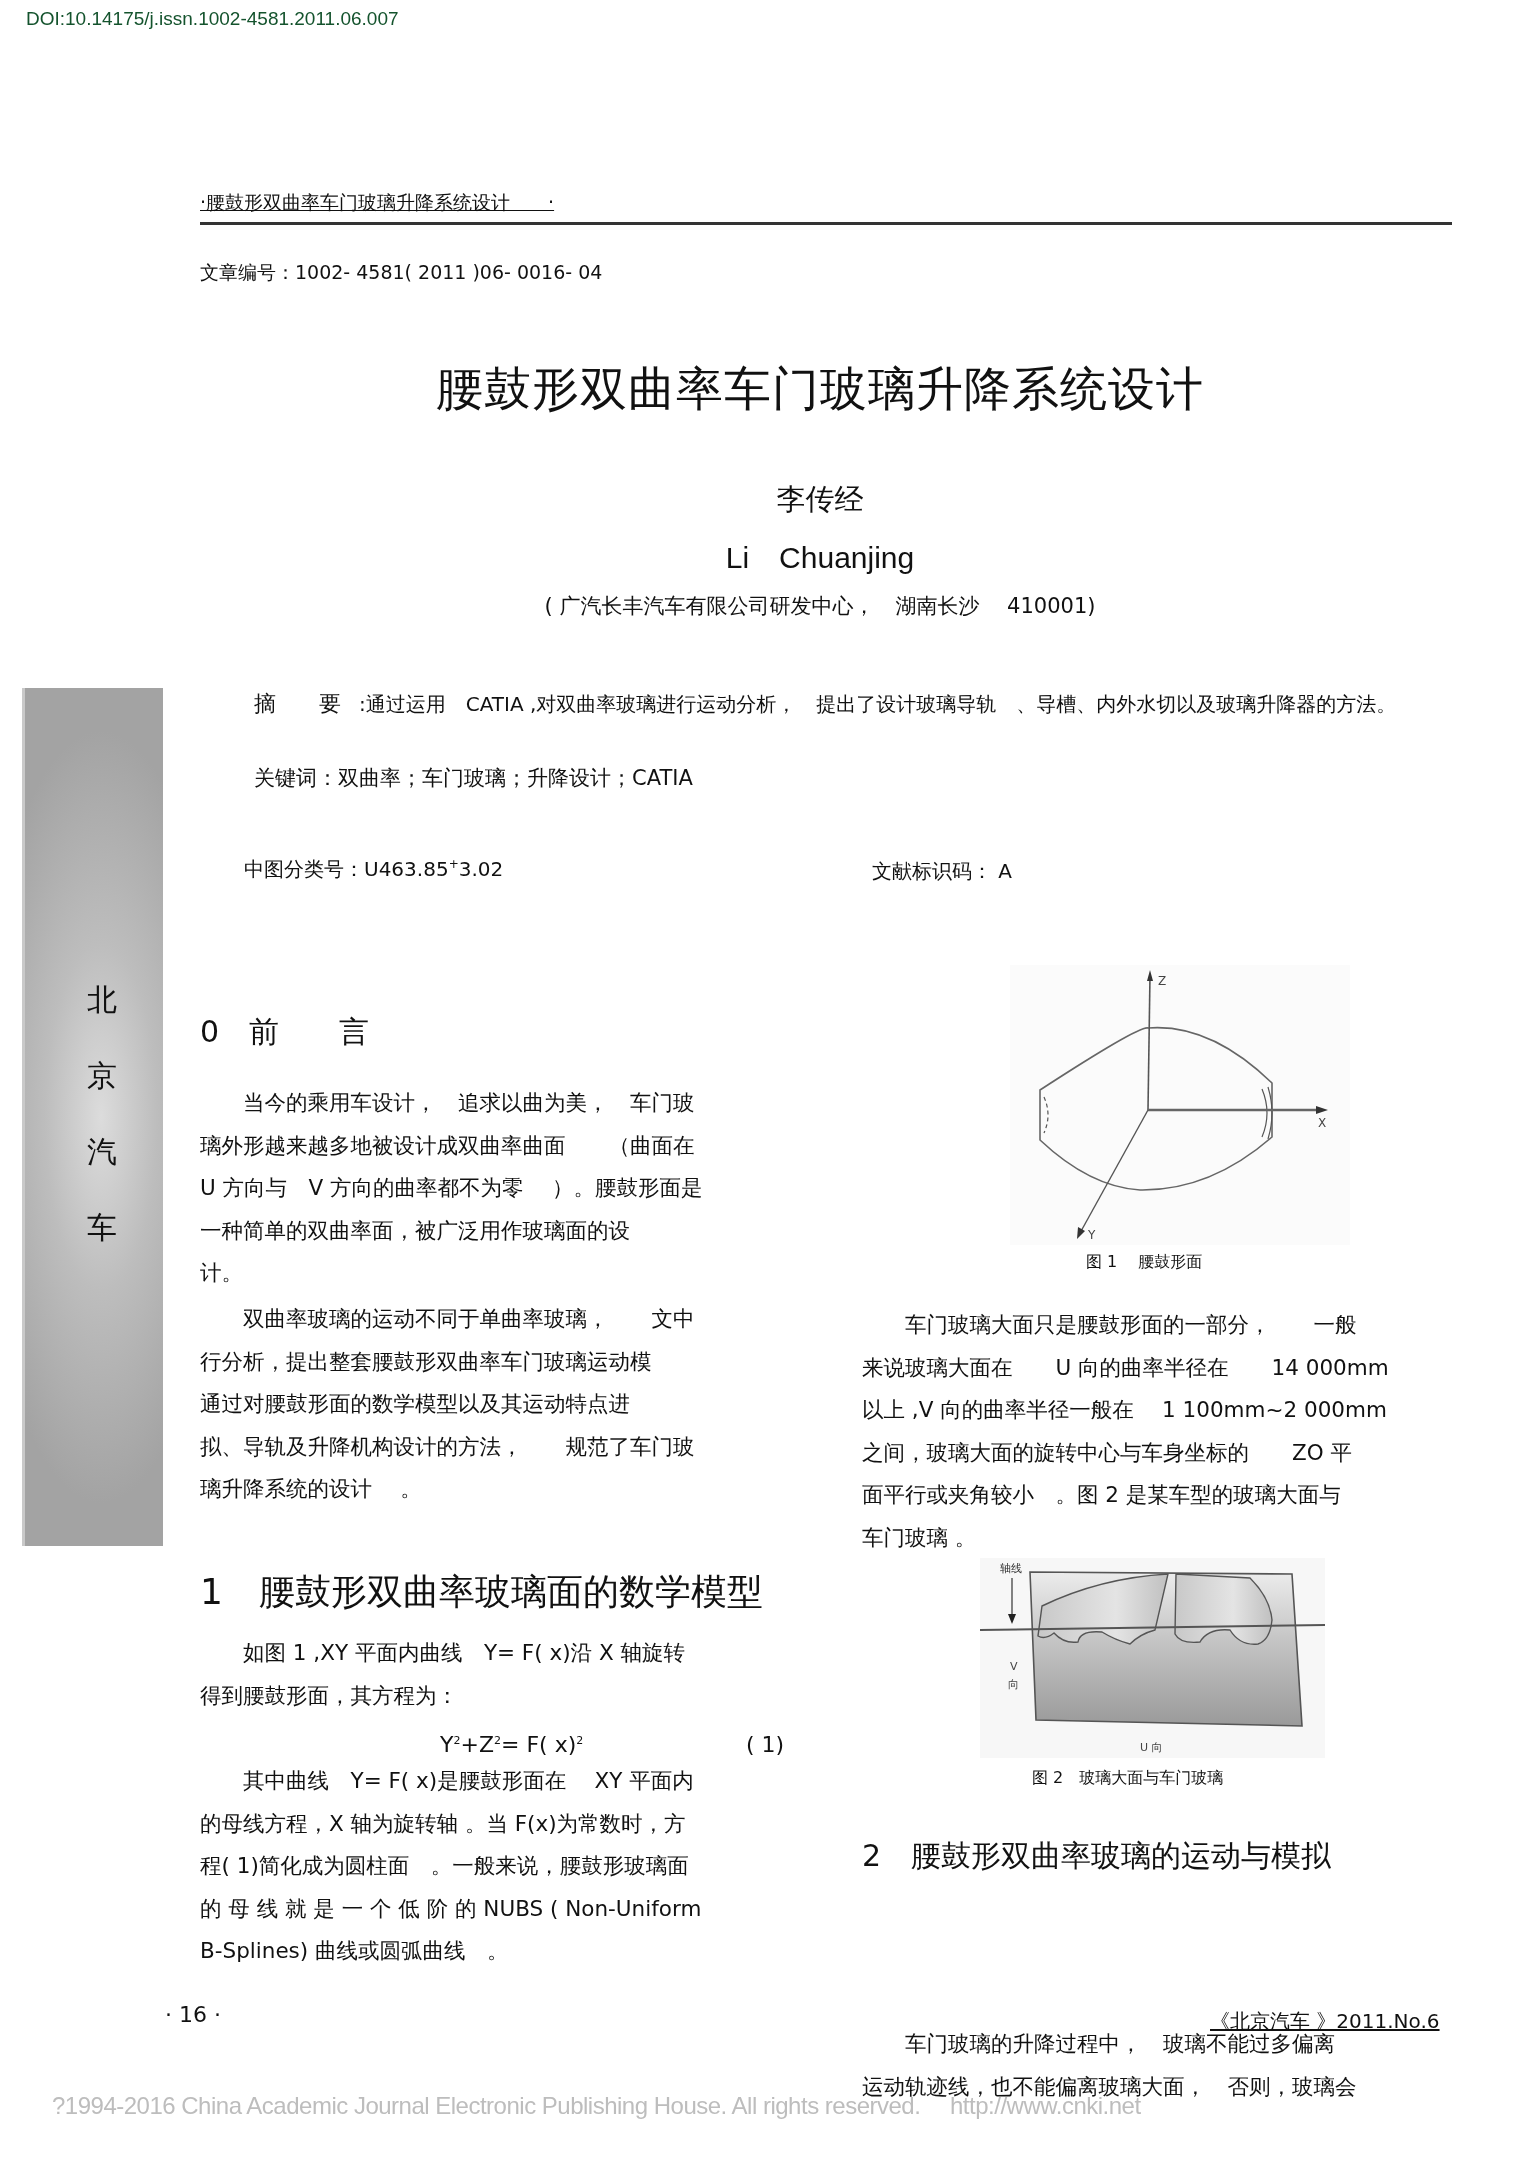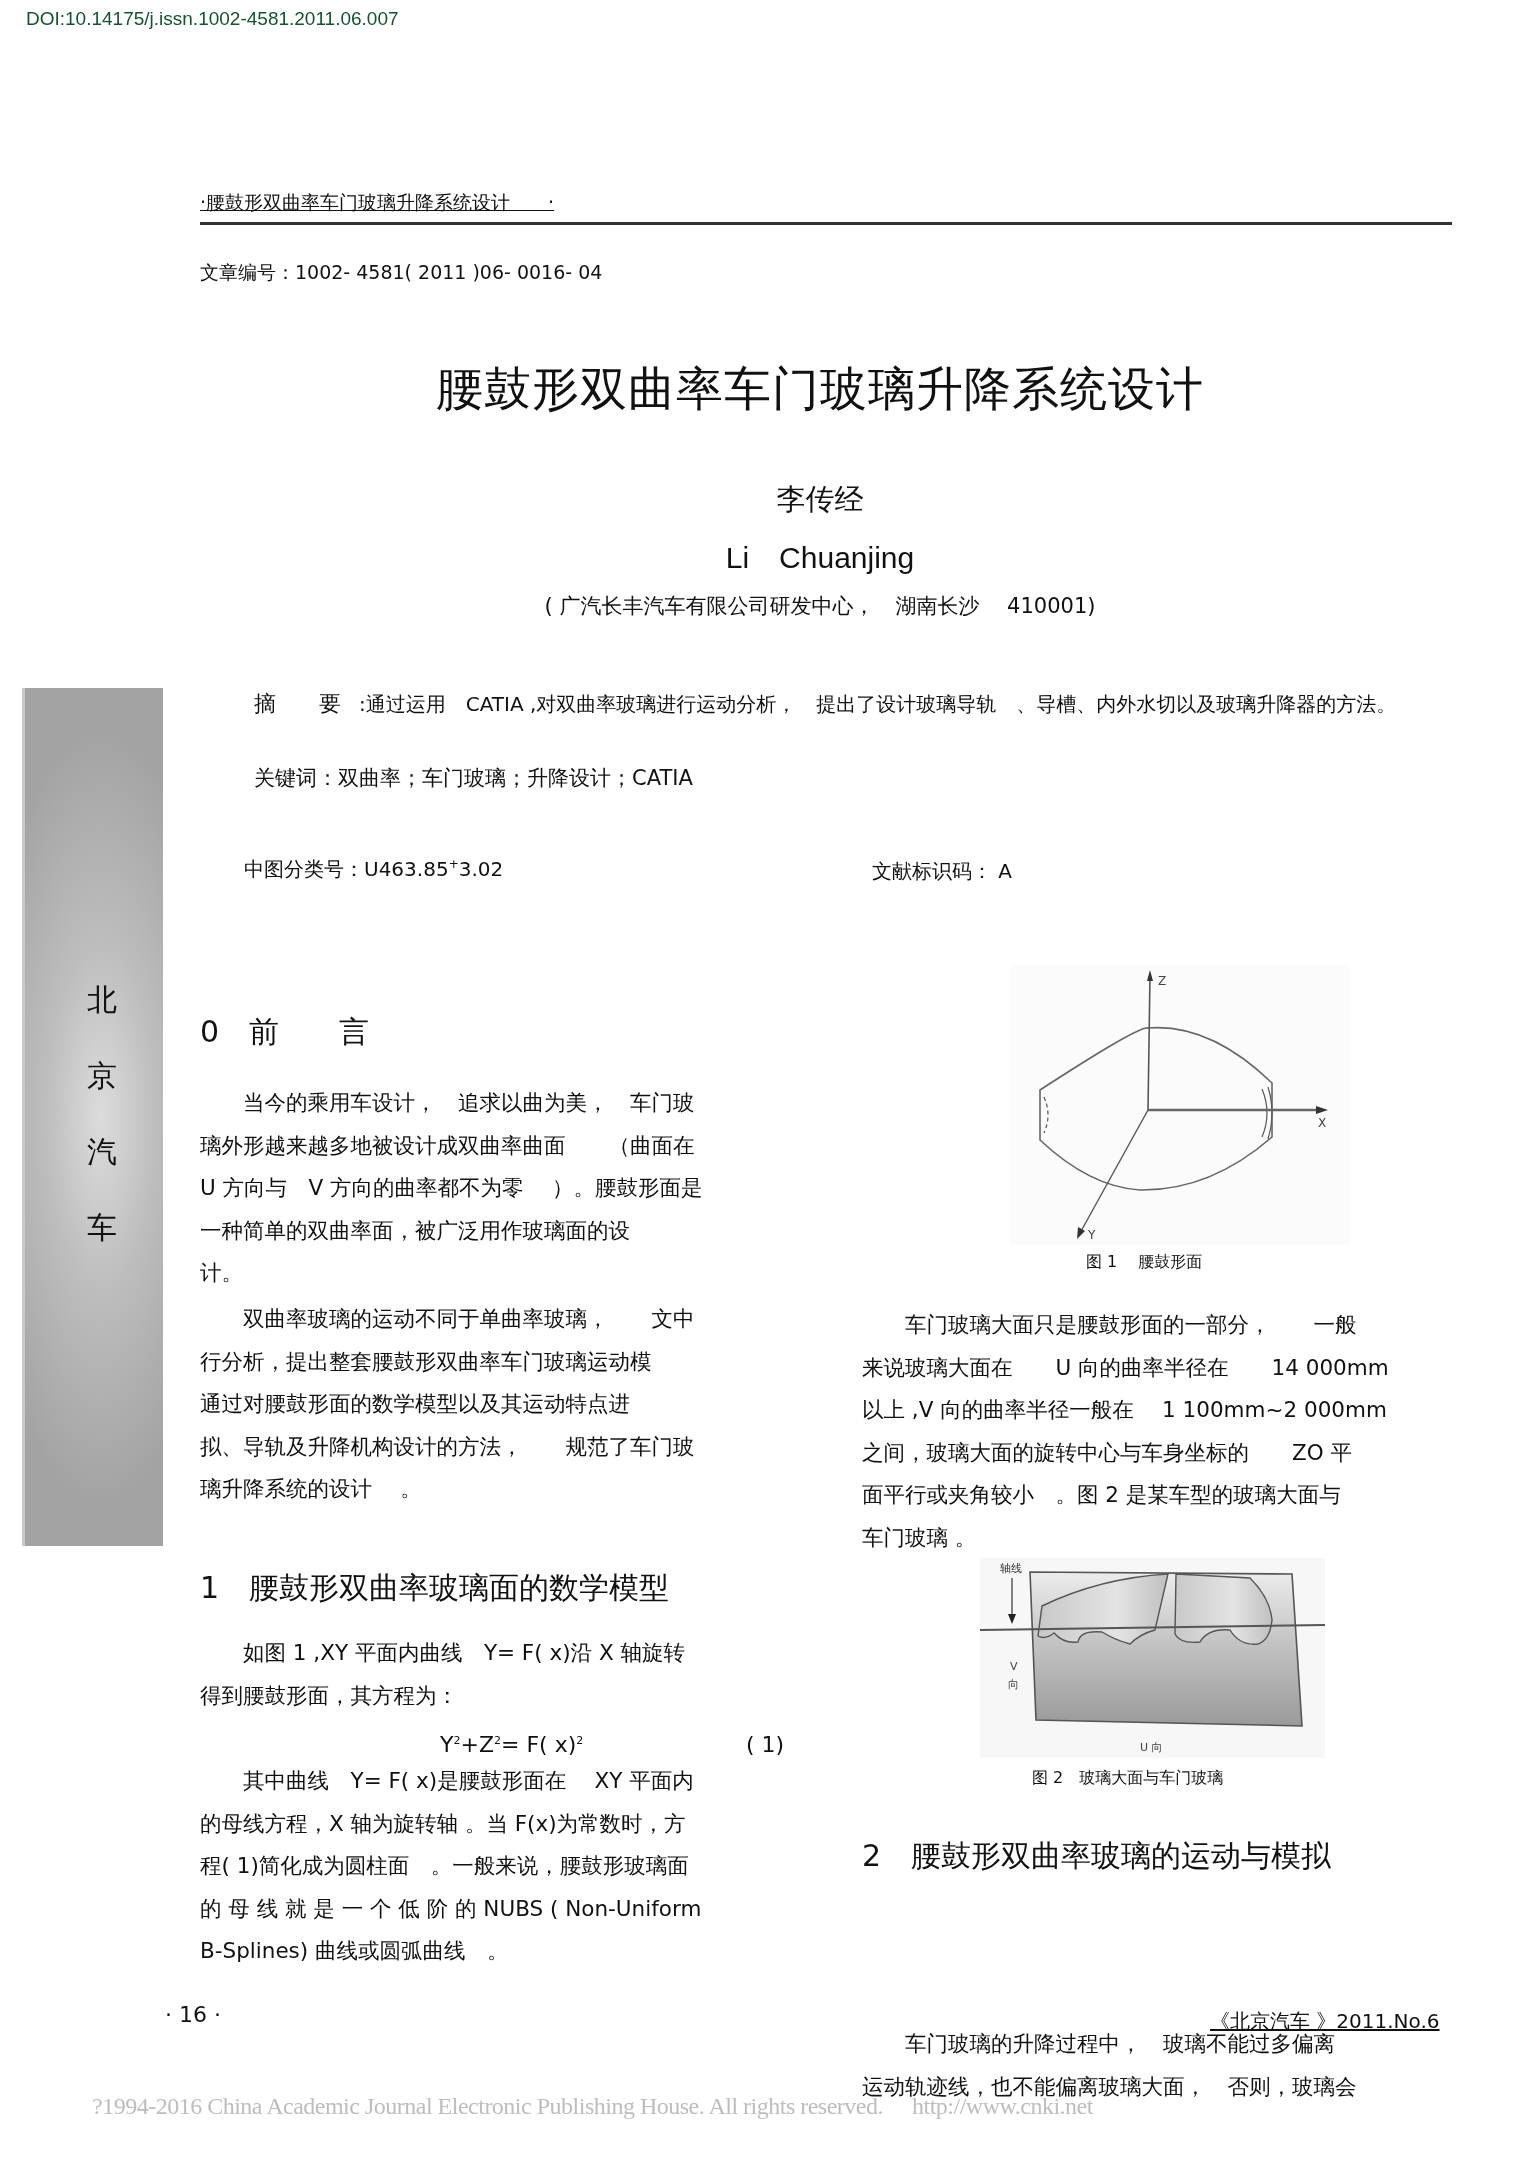--- a/index.html
+++ b/index.html
@@ -19,29 +19,29 @@
   .keywords { left:254px; top:764px; font-size:21px; }
   .clc { left:244px; top:856px; font-size:20px; }
   .clc sup { font-size:12px; }
   .doccode { left:872px; top:858px; font-size:20px; }
   .sidebar { position:absolute; left:22px; top:688px; width:138px; height:858px;
              background: radial-gradient(ellipse 90% 45% at 55% 50%, #dcdcdc 0%, #bdbdbd 45%, #a3a3a3 100%);
              border-left:3px solid #c9c9c9; }
   .sidebar .ch { position:absolute; left:62px; font-size:30px; color:#111; }
   .h0 { left:200px; top:1012px; font-size:30px; }
   .para { font-size:21.5px; line-height:42.5px; white-space:nowrap; }
-  .h1 { left:200px; top:1568px; font-size:30px; }
+  .h1 { left:200px; top:1568px; font-size:36px; }
   .h2 { left:862px; top:1836px; font-size:30px; }
   .eq { left:440px; top:1732px; font-size:22px; }
   .eq sup { font-size:11px; }
   .eqno { left:746px; top:1732px; font-size:22px; }
   .fig-cap { font-size:16px; }
   .page-no { left:165px; top:2002px; font-size:22px; }
   .journal { left:1210px; top:2008px; font-size:20px; text-decoration:underline; }
-  .footer { left:52px; top:2090px; font-size:24px; color:#bdbdbd; font-family:Liberation Serif, serif; letter-spacing:-0.5px;margin-left:40px; }
+  .footer { left:52px; top:2090px; font-size:24px; color:#bdbdbd; font-family:Liberation Sans, sans-serif; letter-spacing:-0.5px; }
 </style>
 </head>
 <body>
 
 <div class="abs doi">DOI:10.14175/j.issn.1002-4581.2011.06.007</div>
 
 <div class="abs running-head">·腰鼓形双曲率车门玻璃升降系统设计　　·</div>
 <div class="head-rule"></div>
 <div class="abs article-no">文章编号：1002- 4581( 2011 )06- 0016- 04</div>
 

